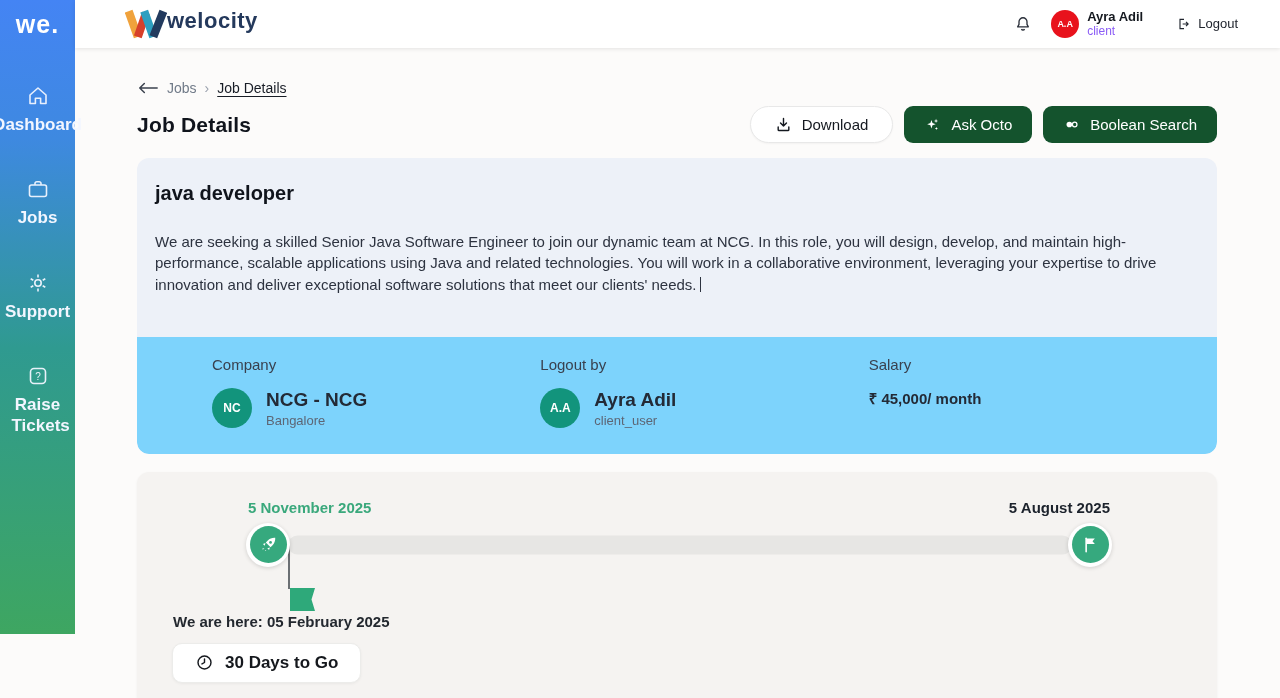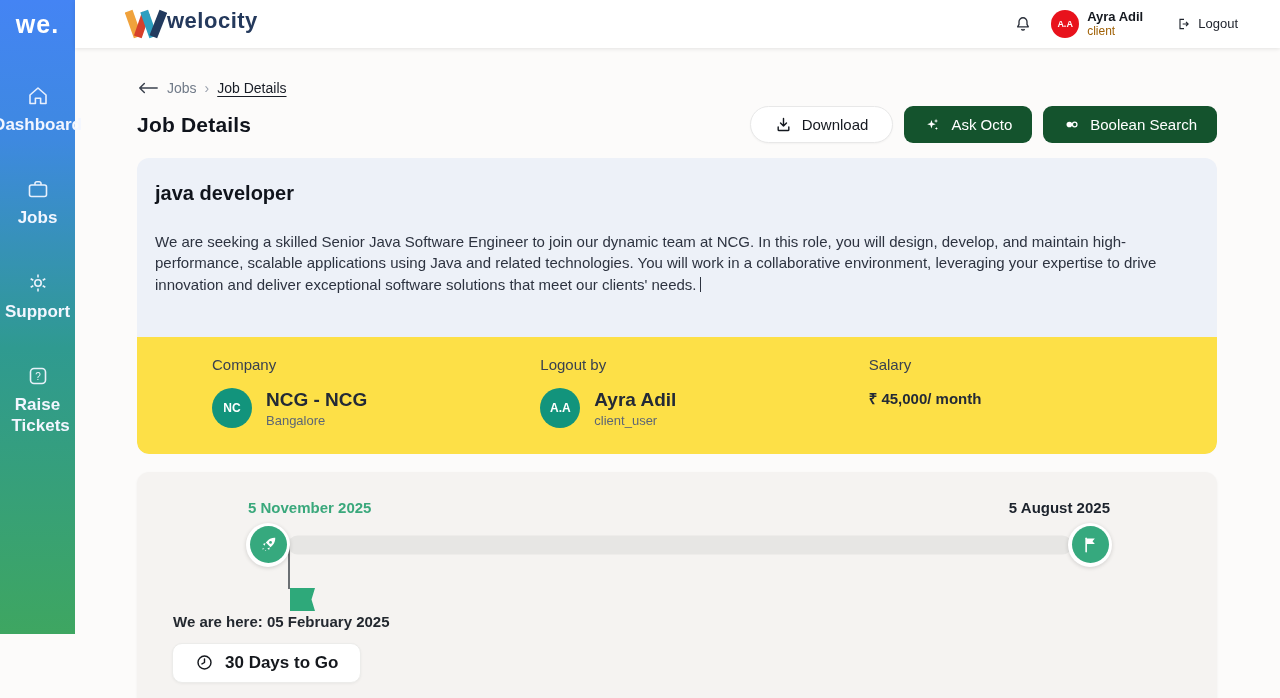--- a/index.html
+++ b/index.html
@@ -28,21 +28,21 @@
   .brand svg { width:42px; height:32px; }
   .brand-text { font-size:22px; font-weight:700; color:#24395c; letter-spacing:.5px; margin-left:-4px; }
   .topbar-right { display:flex; align-items:center; gap:18px; }
   .icon-btn { background:none; border:none; cursor:pointer; display:flex; align-items:center; }
   .bell svg { width:20px; height:20px; stroke:#2a2f3a; fill:none; stroke-width:1.6; }
   .user-chip { display:flex; align-items:center; gap:8px; cursor:pointer; }
   .avatar { width:28px; height:28px; border-radius:50%; background:#e8121c; color:#fff;
     font-size:9px; font-weight:700; display:flex; align-items:center; justify-content:center; }
   .user-meta { display:flex; flex-direction:column; line-height:1.15; }
   .user-name { font-size:13px; font-weight:700; color:#14181f; }
-  .user-role { font-size:12px; color:#a16207; }
+  .user-role { font-size:12px; color:#8b5cf6; }
   .logout { display:flex; align-items:center; gap:7px; background:none; border:none; cursor:pointer;
     font-family:inherit; font-size:13px; color:#20252e; margin-left:14px; }
   .logout svg { width:16px; height:16px; stroke:#20252e; fill:none; stroke-width:1.7; }
 
   
   .content { flex:1; padding:32px 63px 0 62px; overflow:hidden; }
   .breadcrumb { display:flex; align-items:center; gap:8px; font-size:14px; color:#707a88; }
   .breadcrumb svg { width:22px; height:12px; stroke:#3a414d; fill:none; stroke-width:1.6; }
   .crumb-link { cursor:pointer; }
   .crumb-sep { color:#9aa1ad; }
@@ -57,21 +57,21 @@
   .btn-download svg { width:17px; height:17px; stroke:#14181f; fill:none; stroke-width:2; }
   .btn-blue { background:#14532d; color:#fff; border-radius:9px; padding:10px 20px; font-weight:500; }
   .btn-blue svg { width:17px; height:17px; }
 
   
   .job-card { margin-top:15px; background:#edf1f8; border-radius:12px; overflow:hidden; }
   .job-card-body { padding:24px 18px 0 18px; }
   .job-title { font-size:20px; font-weight:800; color:#10141c; margin-bottom:26px; }
   .job-desc { font-size:15px; line-height:1.42; color:#2d3340; max-width:1060px; }
   .caret { display:inline-block; width:1px; height:15px; background:#2d3340; margin-left:3px; vertical-align:-2px; }
-  .info-strip { margin-top:42px; background:#fde047; padding:19px 20px 26px 75px;
+  .info-strip { margin-top:42px; background:#7dd3fc; padding:19px 20px 26px 75px;
     display:grid; grid-template-columns:1fr 1fr 1fr; border-radius:0 0 12px 12px; }
   .info-label { font-size:15px; color:#39414f; margin-bottom:15px; }
   .info-row { display:flex; align-items:center; gap:14px; }
   .avatar-teal { width:40px; height:40px; border-radius:50%; background:#12947c; color:#fff;
     font-size:12px; font-weight:700; display:flex; align-items:center; justify-content:center; flex:0 0 40px; }
   .info-name { font-size:19px; font-weight:700; color:#232a36; line-height:1.3; }
   .info-sub { font-size:13px; color:#5d6675; }
   .salary-value { font-size:15px; font-weight:700; color:#232a36; margin-top:14px; }
 
   

